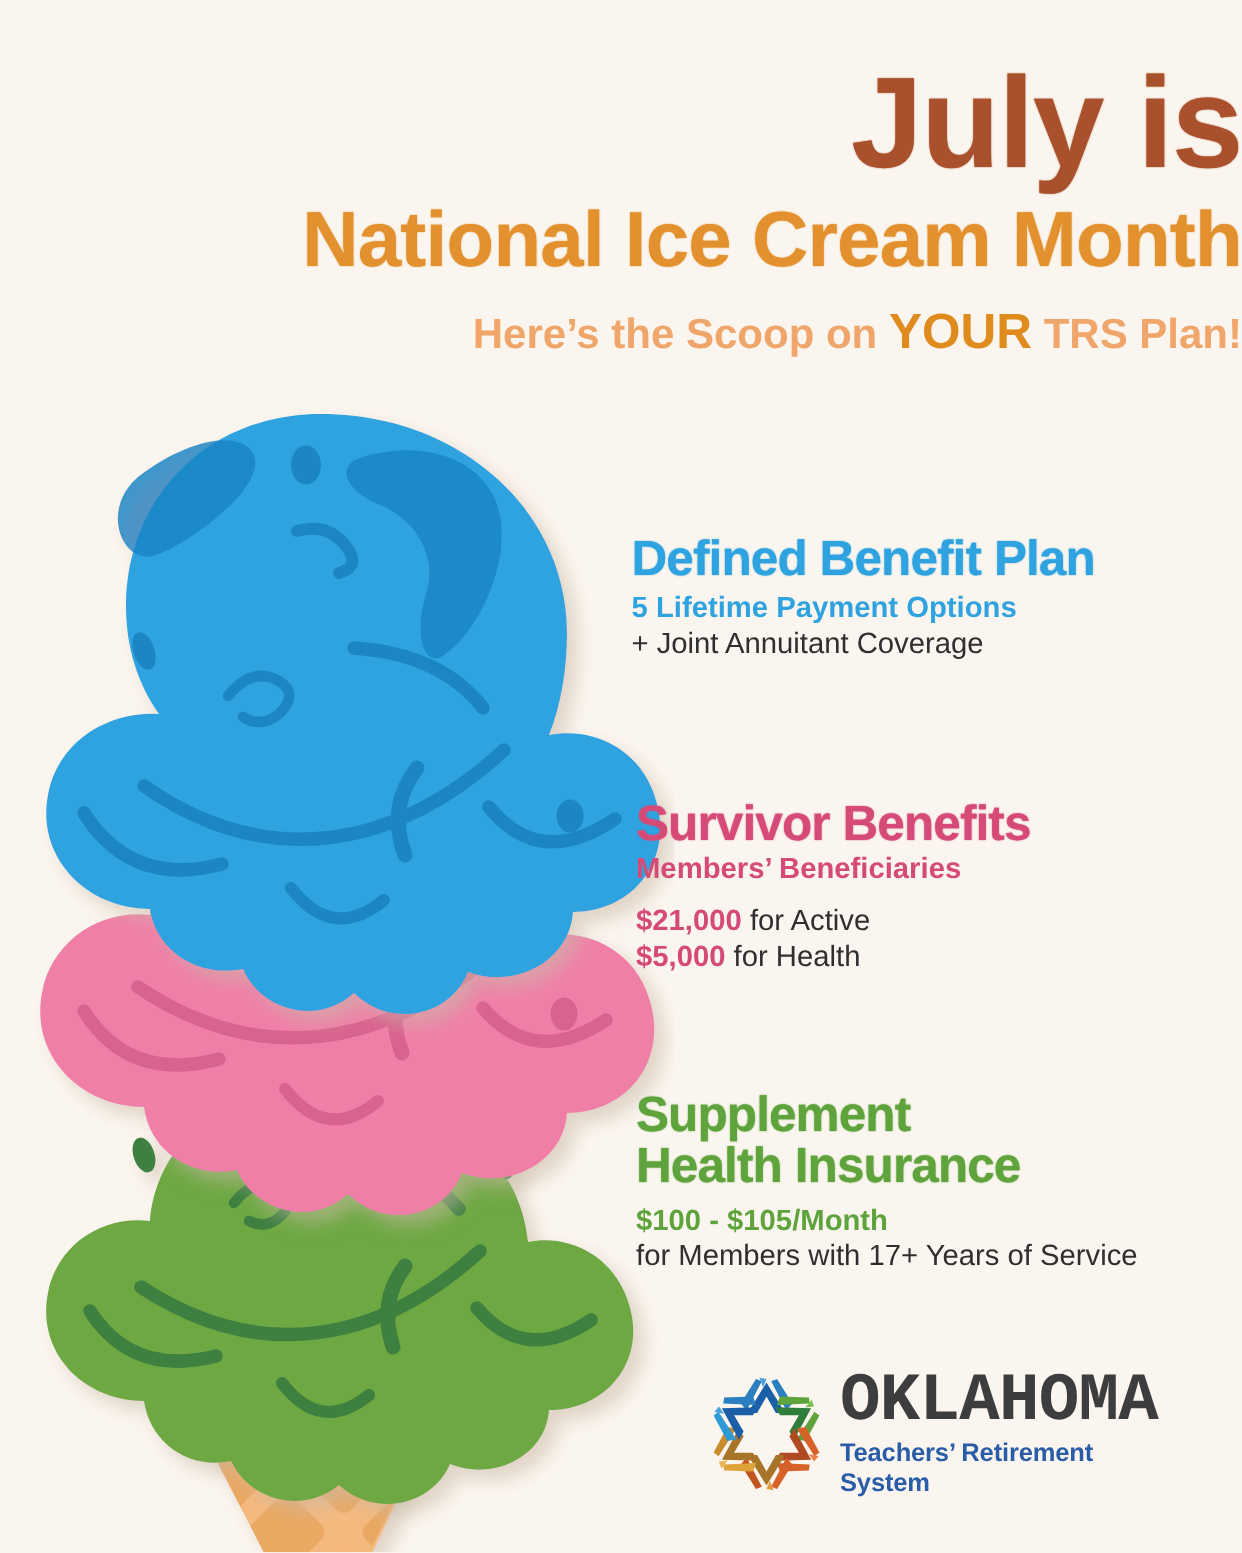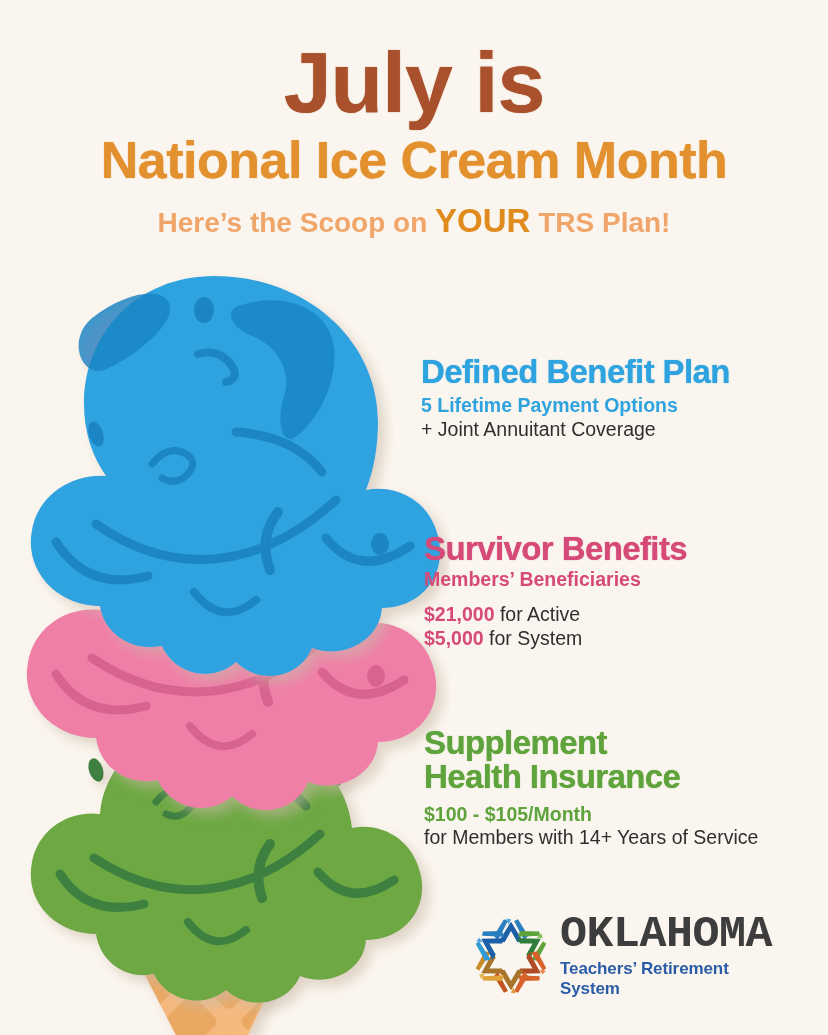--- a/index.html
+++ b/index.html
@@ -22,21 +22,21 @@
     background: #faf5ee;
     overflow: hidden;
   }
 
   
   .header {
     position: absolute;
     top: 0;
     left: 0;
     width: 828px;
-    text-align: center;
+    text-align: right;
     z-index: 40;
   }
   .title-main {
     font-size: 86px;
     line-height: 0.95;
     font-weight: 800;
     color: #a9502c;
     letter-spacing: -1px;
     margin-top: 42px;
     text-shadow: 0 0 1px #a9502c;
@@ -276,30 +276,30 @@
       <div class="bhead">Defined Benefit Plan</div>
       <div class="bsub">5 Lifetime Payment Options</div>
       <div class="bline">+ Joint Annuitant Coverage</div>
     </div>
 
     <div class="block b-pink" id="block-2">
       <div class="bhead">Survivor Benefits</div>
       <div class="bsub">Members’ Beneficiaries</div>
       <div class="money">
         <div class="bline"><span class="amt">$21,000</span><span> for Active</span></div>
-        <div class="bline"><span class="amt">$5,000</span><span> for System</span></div>
+        <div class="bline"><span class="amt">$5,000</span><span> for Health</span></div>
       </div>
     </div>
 
     <div class="block b-green" id="block-3">
       <div class="bhead">Supplement</div>
       <div class="bhead">Health Insurance</div>
       <div class="money">
         <div class="bline"><span class="amt">$100 - $105/Month</span></div>
-        <div class="bline">for Members with 14+ Years of Service</div>
+        <div class="bline">for Members with 17+ Years of Service</div>
       </div>
     </div>
 
   </div>
 
   <div class="logo">
     <div class="logo-mark">
       <svg width="78" height="78" viewBox="0 0 100 100" xmlns="http://www.w3.org/2000/svg">
         <g transform="translate(50,50)">
 

